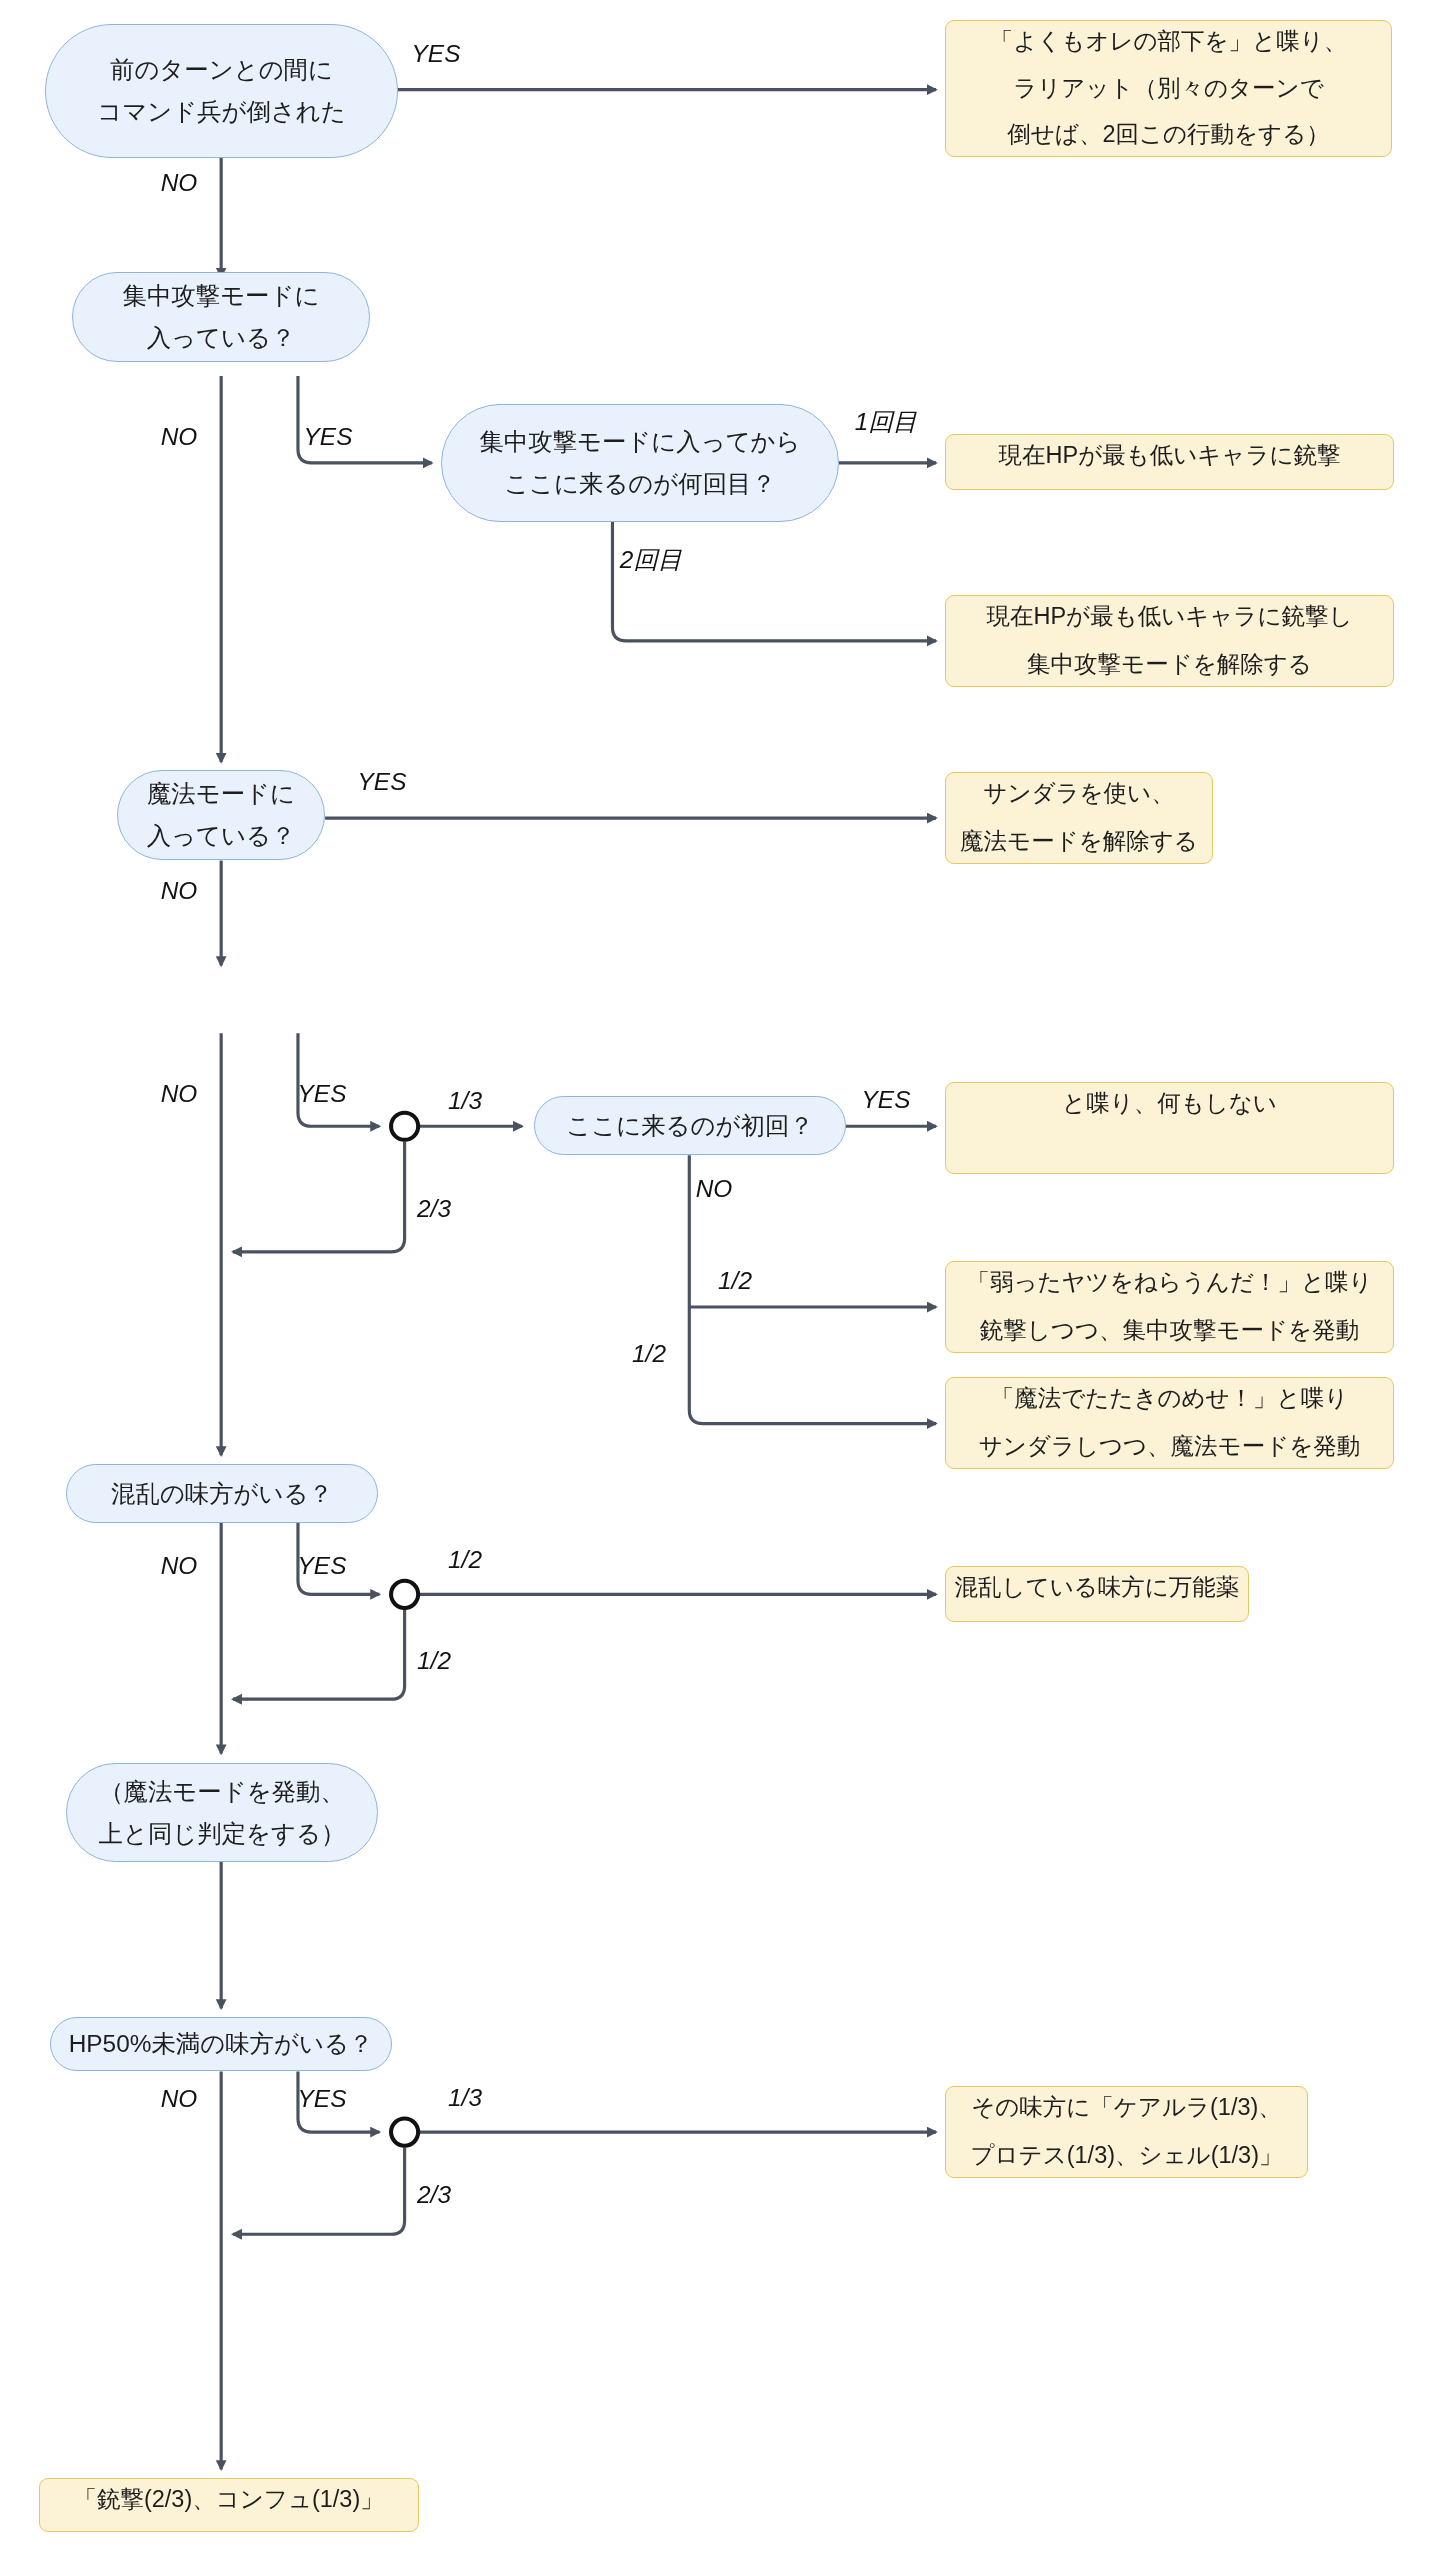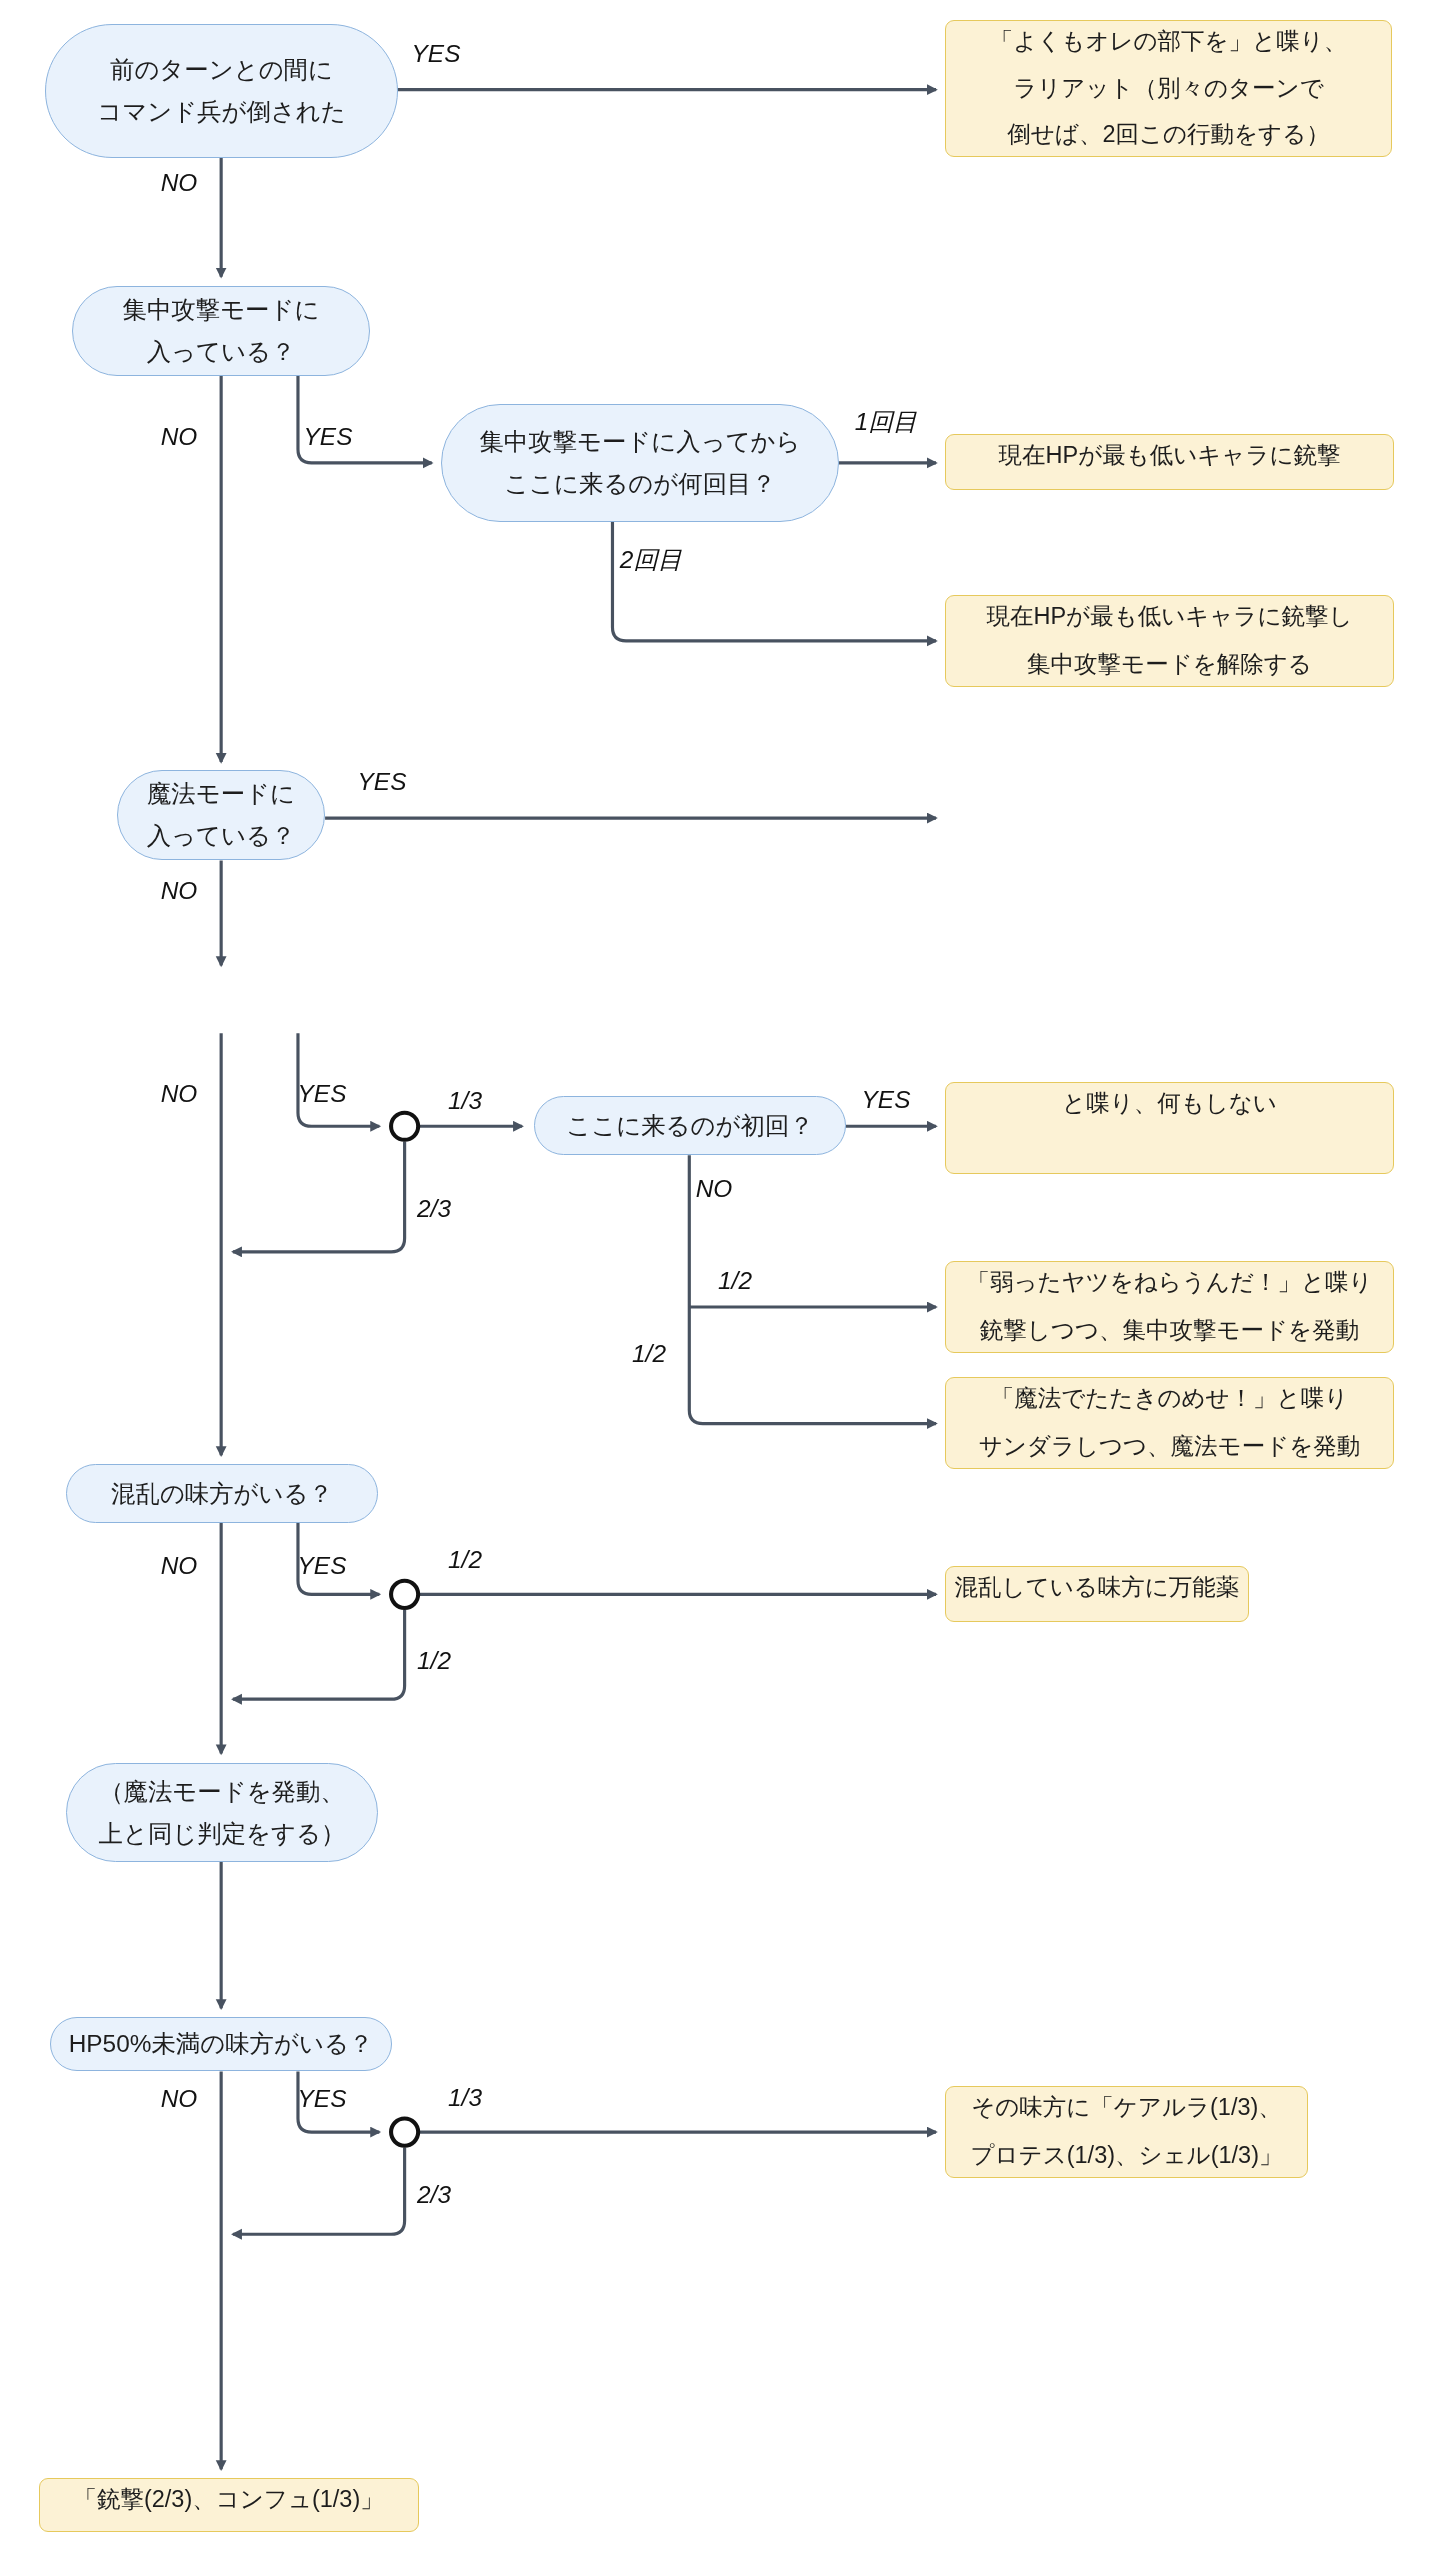--- a/index.html
+++ b/index.html
@@ -67,21 +67,21 @@
       <circle cx="430" cy="1764" r="15"></circle>
       <circle cx="430" cy="2359" r="15"></circle>
     </g>
   </svg>
 
   <div class="qnode" style="left:29px;top:23.5px;width:353px;height:134px;border-radius:67px">
     <span>前のターンとの間に</span>
     <span>コマンド兵が倒された</span>
   </div>
 
-  <div class="qnode" style="left:56px;top:286px;width:298px;height:90px;border-radius:45px">
+  <div class="qnode" style="left:56px;top:272px;width:298px;height:90px;border-radius:45px">
     <span>集中攻撃モードに</span>
     <span>入っている？</span>
   </div>
 
   <div class="qnode" style="left:425px;top:404px;width:398px;height:118px;border-radius:59px">
     <span>集中攻撃モードに入ってから</span>
     <span>ここに来るのが何回目？</span>
   </div>
 
   <div class="qnode" style="left:101px;top:770px;width:208px;height:90px;border-radius:45px">
@@ -115,20 +115,24 @@
 
   <div class="action" style="left:929px;top:434px;width:449px;height:56px">
     <span>現在HPが最も低いキャラに銃撃</span>
   </div>
 
   <div class="action" style="left:929px;top:595px;width:449px;height:92px">
     <span>現在HPが最も低いキャラに銃撃し</span>
     <span>集中攻撃モードを解除する</span>
   </div>
 
+  <div class="action" style="left:929px;top:772px;width:268px;height:92px">
+    <span>サンダラを使い、</span>
+    <span>魔法モードを解除する</span>
+  </div>
 
   <div class="action" style="left:929px;top:1082px;width:449px;height:92px">
     <span>と喋り、何もしない</span>
   </div>
 
   <div class="action" style="left:929px;top:1261px;width:449px;height:92px">
     <span>「弱ったヤツをねらうんだ！」と喋り</span>
     <span>銃撃しつつ、集中攻撃モードを発動</span>
   </div>
 

